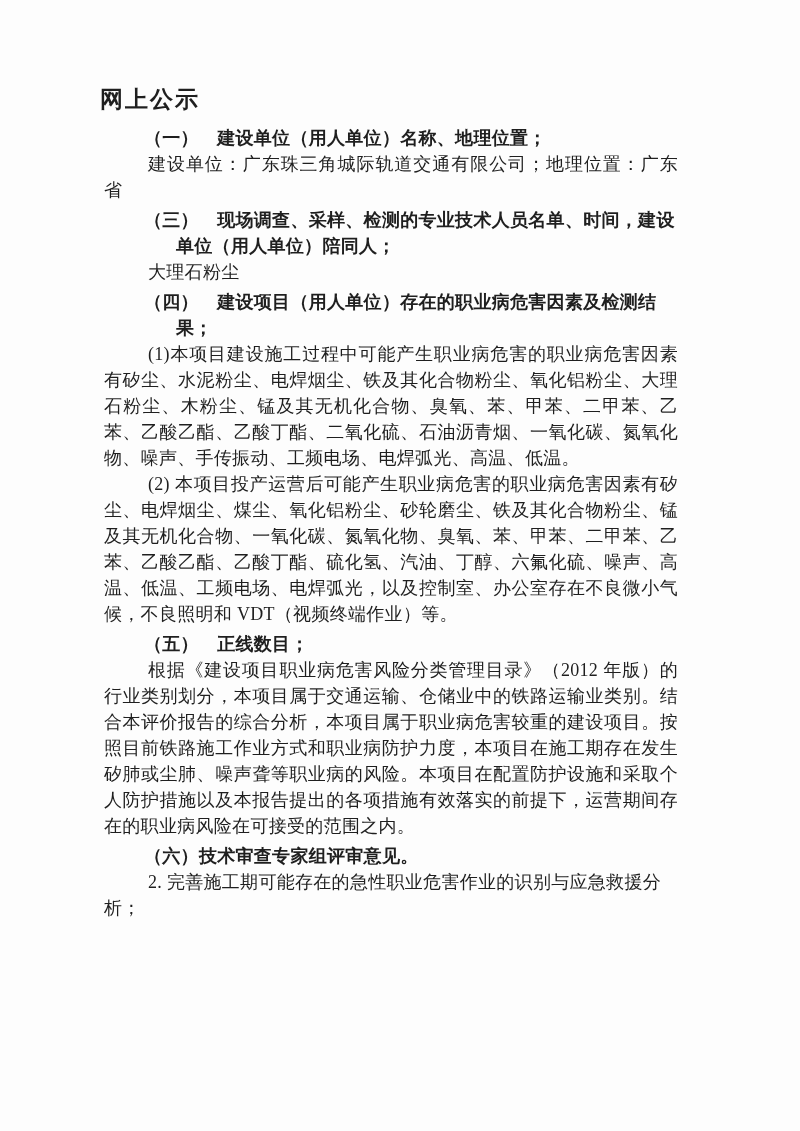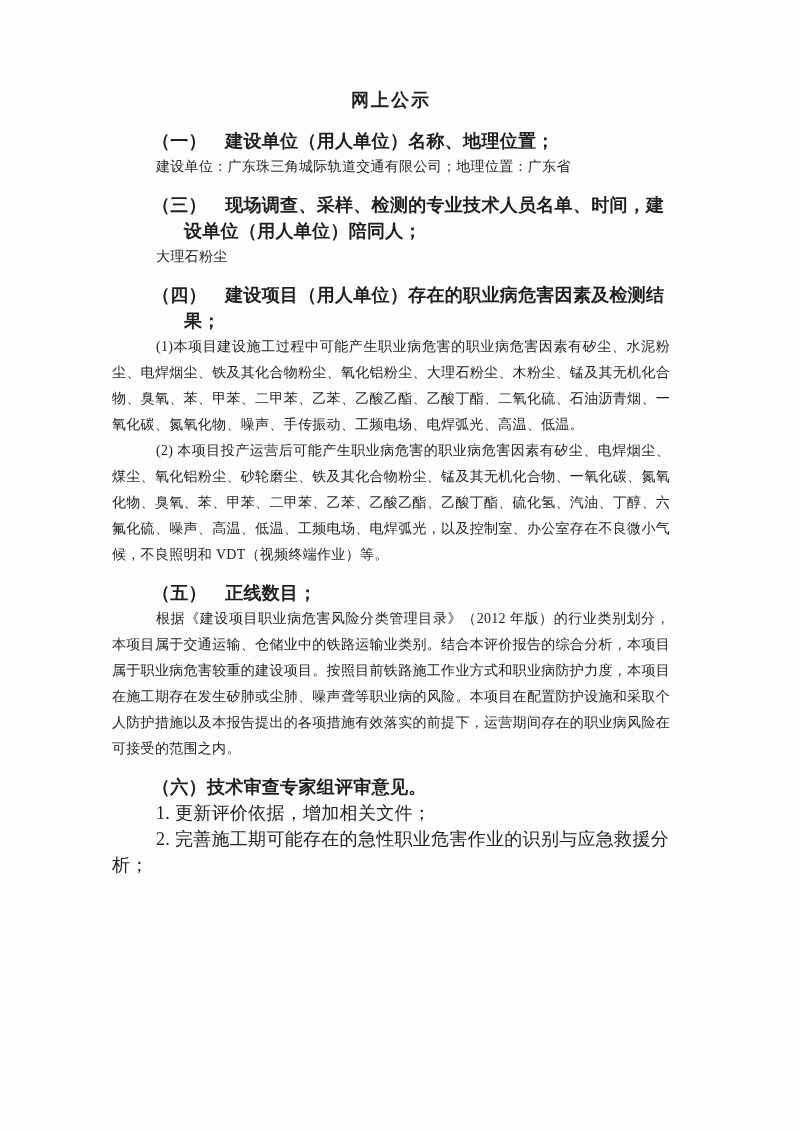--- a/index.html
+++ b/index.html
@@ -12,39 +12,39 @@
     width: 800px;
     height: 1131px;
     background: #fdfdfd;
     color: #1f1f1f;
     font-family: "Liberation Serif", "DejaVu Serif", serif;
     box-sizing: border-box;
     padding: 84px 118px 0 100px;
     overflow: hidden;
   }
   .doc-title {
-    font-size: 18px;
+    font-size: 23px;
     font-weight: bold;
-    text-align: center;
+    text-align: left;
     line-height: 32px;
     letter-spacing: 2px;
     margin: 0 0 9px 0;
   }
-  .section { margin: 12px; }
+  .section { margin: 4px; }
   .heading {
     font-size: 18px;
     font-weight: bold;
     line-height: 26px;
     margin: 0;
     padding-left: 72px;
     text-indent: -32px;
     letter-spacing: 0.3px;
   }
   .para {
-    font-size: 14px;
+    font-size: 18px;
     line-height: 26px;
     margin: 0;
     text-indent: 44px;
     text-align: justify;
     letter-spacing: 0.3px;
   }
   .item {
     font-size: 18px;
     line-height: 26px;
     margin: 0;
@@ -84,18 +84,17 @@
   <div class="section">
     <p class="heading">（五）　正线数目；</p>
     <div>
           <p class="para">根据《建设项目职业病危害风险分类管理目录》（2012 年版）的行业类别划分，本项目属于交通运输、仓储业中的铁路运输业类别。结合本评价报告的综合分析，本项目属于职业病危害较重的建设项目。按照目前铁路施工作业方式和职业病防护力度，本项目在施工期存在发生矽肺或尘肺、噪声聋等职业病的风险。本项目在配置防护设施和采取个人防护措施以及本报告提出的各项措施有效落实的前提下，运营期间存在的职业病风险在可接受的范围之内。</p>
         </div>
   </div>
 
   <div class="section">
     <p class="heading">（六）技术审查专家组评审意见。</p>
     <div>
-          <p class="item">1. 更新评价依据，增加相关文件；</p>
           <p class="item">2. 完善施工期可能存在的急性职业危害作业的识别与应急救援分析；</p>
         </div>
   </div>
 </div>
 </div>
 
 </body></html>

